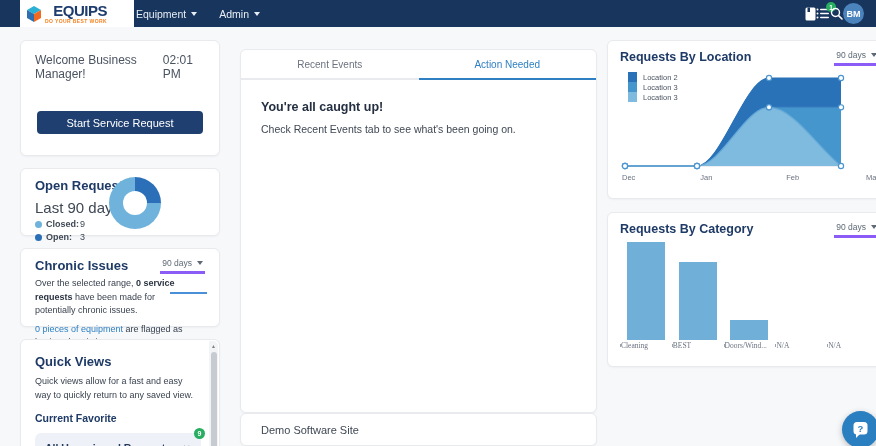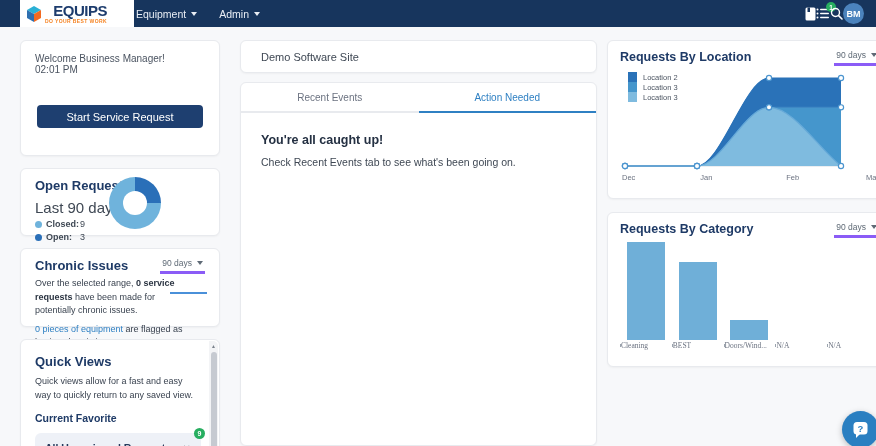--- a/index.html
+++ b/index.html
@@ -26,21 +26,21 @@
   .card { background:#fff; border:1px solid #e8eaee; border-radius:6px; box-shadow:0 1px 2px rgba(0,0,0,0.04); }
   .col-left  { position:absolute; left:20px;  top:40px; width:200px; }
   .col-mid   { position:absolute; left:240px; top:40px; width:357px; }
   .col-right { position:absolute; left:607px; top:40px; width:285px; }
   .card-title { font-size:13px; font-weight:bold; color:#1e3a66; }
   .range-dropdown { display:flex; align-items:center; gap:5px; font-size:8.5px; color:#5f6a76; border-bottom:3px solid #8b5cf6; padding:0 2px 3px 2px; cursor:pointer; }
   .range-dropdown .caret-down { border-top-color:#5f6a76; }
 
   
   .welcome-card { height:116px; padding:12px 14px; }
-  .welcome-row { display:flex; justify-content:space-between; font-size:10px; color:#4a5360;flex-direction:column; }
+  .welcome-row { display:flex; justify-content:space-between; font-size:12px; color:#4a5360; }
   .start-btn { display:block; margin:30px auto 0 auto; width:166px; height:23px; background:#1e3f70; color:#fff; font-size:11px; font-family:"Liberation Sans",sans-serif; border:none; border-radius:4px; cursor:pointer; }
 
   
   .open-card { margin-top:12px; height:68px; padding:9px 14px; position:relative; }
   .open-sub { font-size:15px; color:#3f4854; margin-top:6px; }
   .legend-row { display:flex; align-items:center; font-size:9px; color:#3f4854; margin-top:3px; }
   .legend-dot { width:7px; height:7px; border-radius:50%; margin-right:4px; flex:0 0 auto; }
   .legend-label { width:34px; font-weight:bold; }
   .donut { position:absolute; left:88px; top:8px; width:52px; height:52px; border-radius:50%; }
   .donut-hole { position:absolute; left:14px; top:14px; width:24px; height:24px; border-radius:50%; background:#fff; }
@@ -210,32 +210,32 @@
         <span class="fav-badge">9</span>
       </div>
       <div class="scrollbar">
         <div class="scroll-arrow">▲</div>
         <div class="scroll-thumb"></div>
       </div>
     </div>
   </div>
 
   <div class="col-mid">
-    <div class="card site-card">
-      <span>Demo Software Site</span>
-    </div>
     <div class="card tabs-card">
       <div class="tabs-row">
         <div class="tab tab-inactive">Recent Events</div>
         <div class="tab tab-active">Action Needed</div>
       </div>
       <div class="tabs-content">
         <div class="caught-title">You're all caught up!</div>
         <div class="caught-msg">Check Recent Events tab to see what's been going on.</div>
       </div>
+    </div>
+    <div class="card site-card">
+      <span>Demo Software Site</span>
     </div>
   </div>
 
   <div class="col-right">
 
     <div class="card loc-card">
       <div class="chart-head">
         <div class="card-title">Requests By Location</div>
         <div class="range-dropdown">
           <span>90 days</span>

